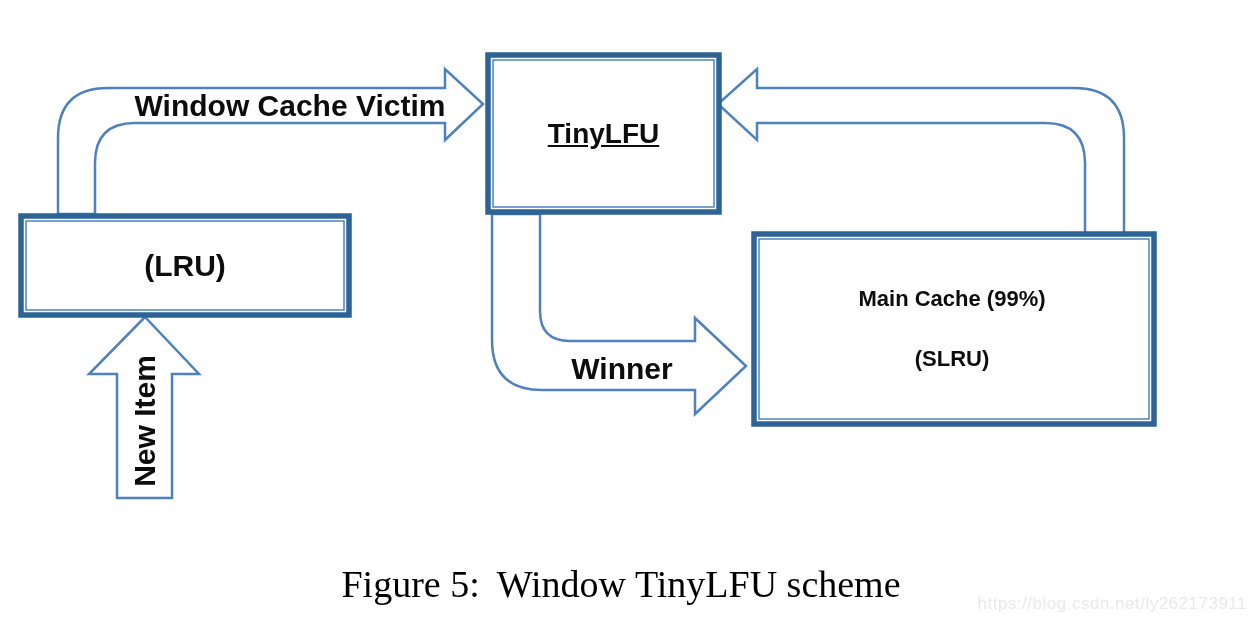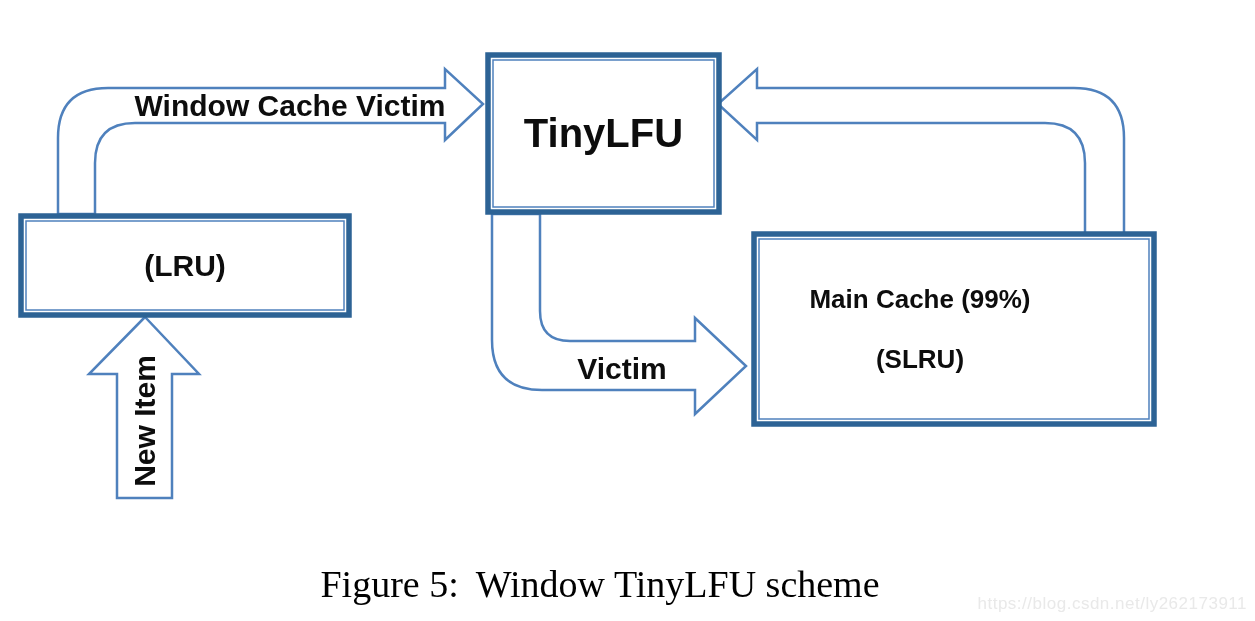--- a/index.html
+++ b/index.html
@@ -42,29 +42,30 @@
     font-weight: bold;
     display: flex;
     align-items: center;
     justify-content: center;
     text-align: center;
     white-space: nowrap;
   }
   .node-label { flex-direction: column; }
   .tinylfu-label {
     left: 488px; top: 55px; width: 231px; height: 157px;
-    font-size: 40px;
+    font-size: 28px;
+    text-decoration: underline;
   }
   .window-label {
     left: 21px; top: 216px; width: 328px; height: 99px;
     font-size: 30px; line-height: 38px;
   }
   .main-label {
-    left: 720px; top: 234px; width: 400px; height: 190px;
-    font-size: 26px; line-height: 60px;
+    left: 752px; top: 234px; width: 400px; height: 190px;
+    font-size: 22px; line-height: 60px;
   }
   .window-victim-label {
     left: 120px; top: 87px; width: 340px; height: 37px;
     font-size: 30px;
   }
   .main-victim-label {
     left: 762px; top: 87px; width: 330px; height: 37px;
     font-size: 30px;
   }
   .winner-label {
@@ -78,20 +79,21 @@
     transform: rotate(-90deg);
   }
   .caption {
     position: absolute;
     left: 0; top: 562px; width: 1200px;
     text-align: center;
     font-family: "Liberation Serif", serif;
     font-size: 38px;
     color: #000000;
     white-space: nowrap;
+    padding-left: 21px;
   }
   .caption .caption-text { margin-left: 17px; }
   .watermark {
     position: absolute;
     right: 8px; top: 594px;
     font-size: 17px;
     color: var(--watermark, #e9e9e9);
     letter-spacing: 0.5px;
     white-space: nowrap;
   }
@@ -139,21 +141,21 @@
   </div>
 
   <div class="label node-label main-label">
     <div>Main Cache (99%)</div>
     <div>(SLRU)</div>
   </div>
 
   <div class="label window-victim-label">Window Cache Victim</div>
 
 
-  <div class="label winner-label">Victim</div>
+  <div class="label winner-label">Winner</div>
 
   <div class="label new-item-label">New Item</div>
 
   <div class="caption">
     <span>Figure 5:</span><span class="caption-text">Window TinyLFU scheme</span>
   </div>
 
   <div class="watermark">https://blog.csdn.net/ly262173911</div>
 
 </div>

